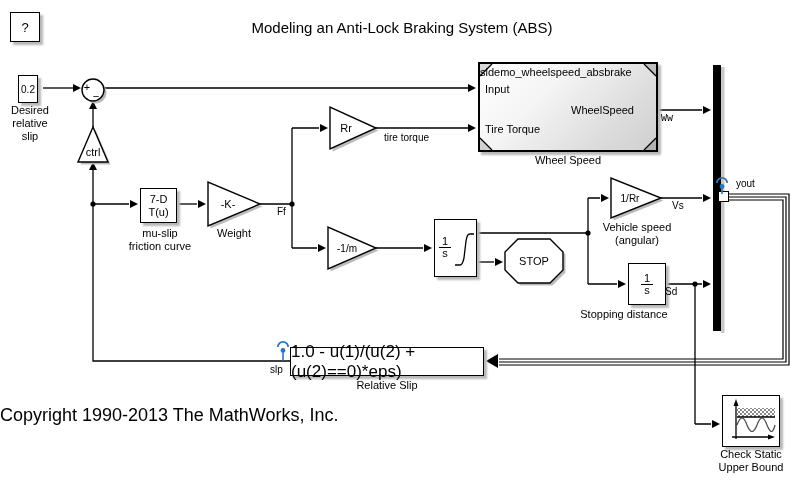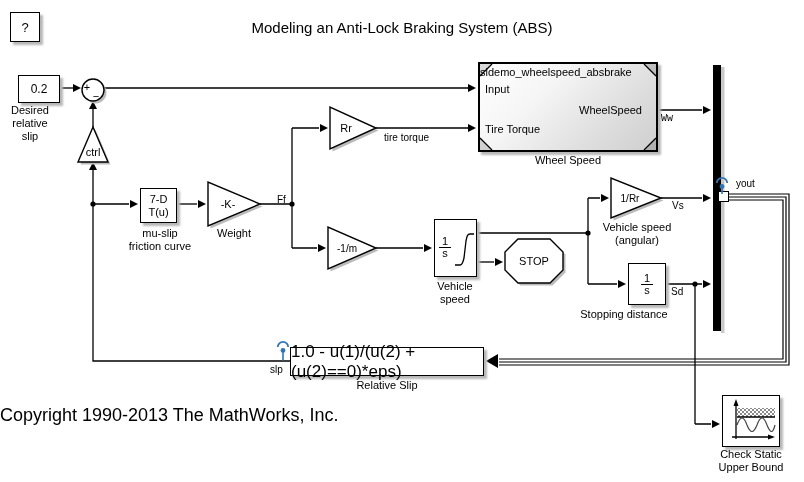--- a/index.html
+++ b/index.html
@@ -115,21 +115,21 @@
     </g>
   </svg>
 
   <div class="title">Modeling an Anti-Lock Braking System (ABS)</div>
   <div class="copyright">Copyright 1990-2013 The MathWorks, Inc.</div>
 
   <div class="blk center-all" style="left:10px;top:12px;width:30px;height:30px;font-size:13px;">
     <span>?</span>
   </div>
 
-  <div class="blk center-all" style="left:18px;top:75px;width:42px;height:28px;font-size:12px;">
+  <div class="blk center-all" style="left:18px;top:75px;width:20px;height:28px;font-size:10px;">
     <span>0.2</span>
   </div>
   <div class="lbl" style="left:-30px;top:104px;">Desired
 relative
 slip</div>
 
   <div class="blk" style="left:140px;top:188px;width:37px;height:35px;">
     <div class="blk-inner" style="left:0;top:4px;width:100%;text-align:center;">7-D</div>
     <div class="blk-inner" style="left:0;top:17px;width:100%;text-align:center;">T(u)</div>
   </div>
@@ -144,35 +144,33 @@
     <svg width="176" height="86" style="left:0;top:0;">
       <polygon points="0,0 12,0 0,12" fill="rgba(0,0,0,0.15)"></polygon>
       <polygon points="176,0 164,0 176,12" fill="rgba(0,0,0,0.15)"></polygon>
       <polygon points="0,86 12,86 0,74" fill="rgba(0,0,0,0.15)"></polygon>
       <polygon points="176,86 164,86 176,74" fill="rgba(0,0,0,0.15)"></polygon>
       <path d="M0,12 L12,0 M164,0 L176,12 M0,74 L12,86 M164,86 L176,74" stroke="#000" stroke-width="1.3" fill="none"></path>
     </svg>
     <div class="blk-inner" style="left:0;top:2px;width:100%;text-align:left;">sldemo_wheelspeed_absbrake</div>
     <div class="blk-inner" style="left:5px;top:19px;">Input</div>
     <div class="blk-inner" style="left:5px;top:59px;">Tire Torque</div>
-    <div class="blk-inner" style="right:14px;top:40px;">WheelSpeed</div>
+    <div class="blk-inner" style="right:22px;top:40px;">WheelSpeed</div>
   </div>
   <div class="lbl" style="left:508px;top:154px;">Wheel Speed</div>
 
   <div class="blk" style="left:434px;top:219px;width:43px;height:58px;">
     <div style="position:absolute;left:4px;top:16px;" class="frac">
       <span class="num">1</span>
       <span class="den">s</span>
     </div>
     <svg width="22" height="54" style="left:18px;top:1px;">
       <path d="M2,44 H7 C9.5,44 10,41 11,37 L13,20 C14,15 14.5,13 17,13 H21" stroke="#000" stroke-width="1.3" fill="none"></path>
     </svg>
   </div>
-  <div class="lbl" style="left:395px;top:280px;">Vehicle
-speed</div>
 
   <div class="blk center-all" style="left:628px;top:263px;width:38px;height:42px;">
     <div class="frac">
       <span class="num">1</span>
       <span class="den">s</span>
     </div>
   </div>
   <div class="lbl" style="left:564px;top:308px;">Stopping distance</div>
 
   <div class="blk center-all" style="left:290px;top:347px;width:194px;height:29px;font-size:17px;">
@@ -193,21 +191,21 @@
       <path d="M13,28 Q18,14 23,28 Q28,41 33,28 Q38,14 43,28 Q48,41 51,28" stroke="#444" stroke-width="1.2" fill="none"></path>
       <line x1="12" y1="42" x2="12" y2="6" stroke="#000" stroke-width="1.3"></line>
       <polygon points="12,2 9.5,9 14.5,9" fill="#000"></polygon>
       <line x1="8" y1="40" x2="47" y2="40" stroke="#000" stroke-width="1.3"></line>
       <polygon points="51,40 44,37.5 44,42.5" fill="#000"></polygon>
     </svg>
   </div>
   <div class="lbl" style="left:691px;top:448px;">Check Static
 Upper Bound</div>
 
-  <div class="sig" style="left:269px;top:194px;padding-left:8px;">Ff</div>
+  <div class="sig" style="left:269px;top:206px;padding-left:8px;">Ff</div>
   <div class="sig" style="left:384px;top:132px;">tire torque</div>
   <div class="sig" style="left:661px;top:113px;font-family:Liberation Mono, monospace;">Ww</div>
   <div class="sig" style="left:672px;top:200px;">Vs</div>
-  <div class="sig" style="left:665px;top:286px;padding-left:6px;">Sd</div>
+  <div class="sig" style="left:665px;top:286px;">Sd</div>
   <div class="sig" style="left:270px;top:364px;">slp</div>
   <div class="sig" style="left:736px;top:178px;">yout</div>
 
 </div>
 
 </body></html>

